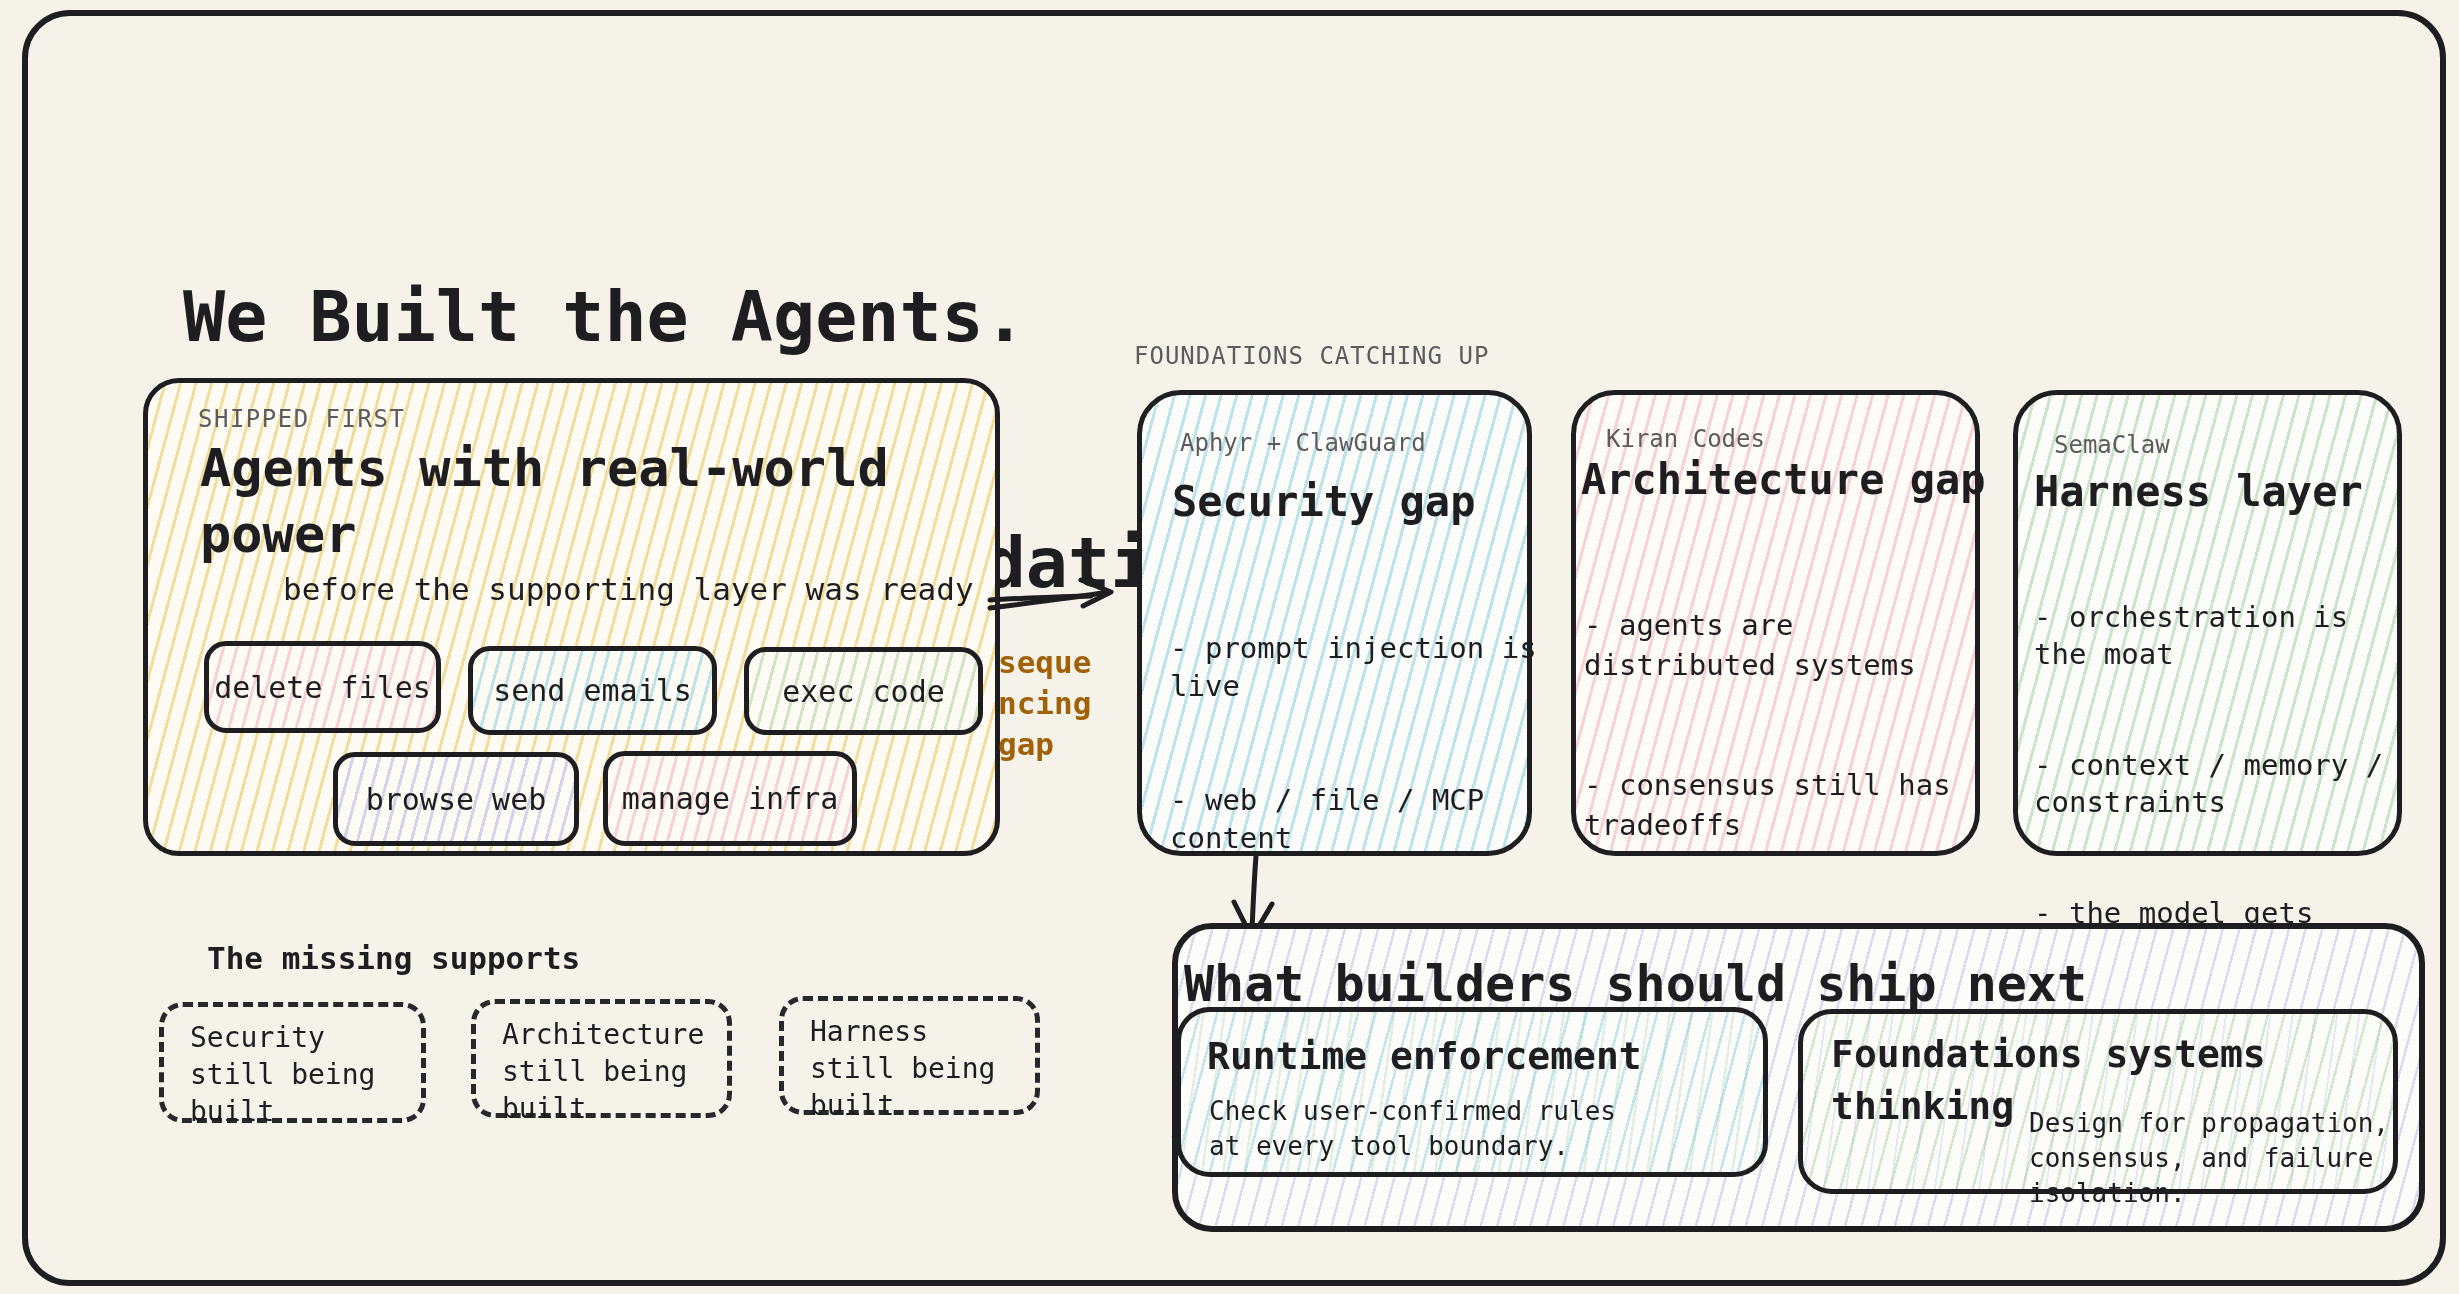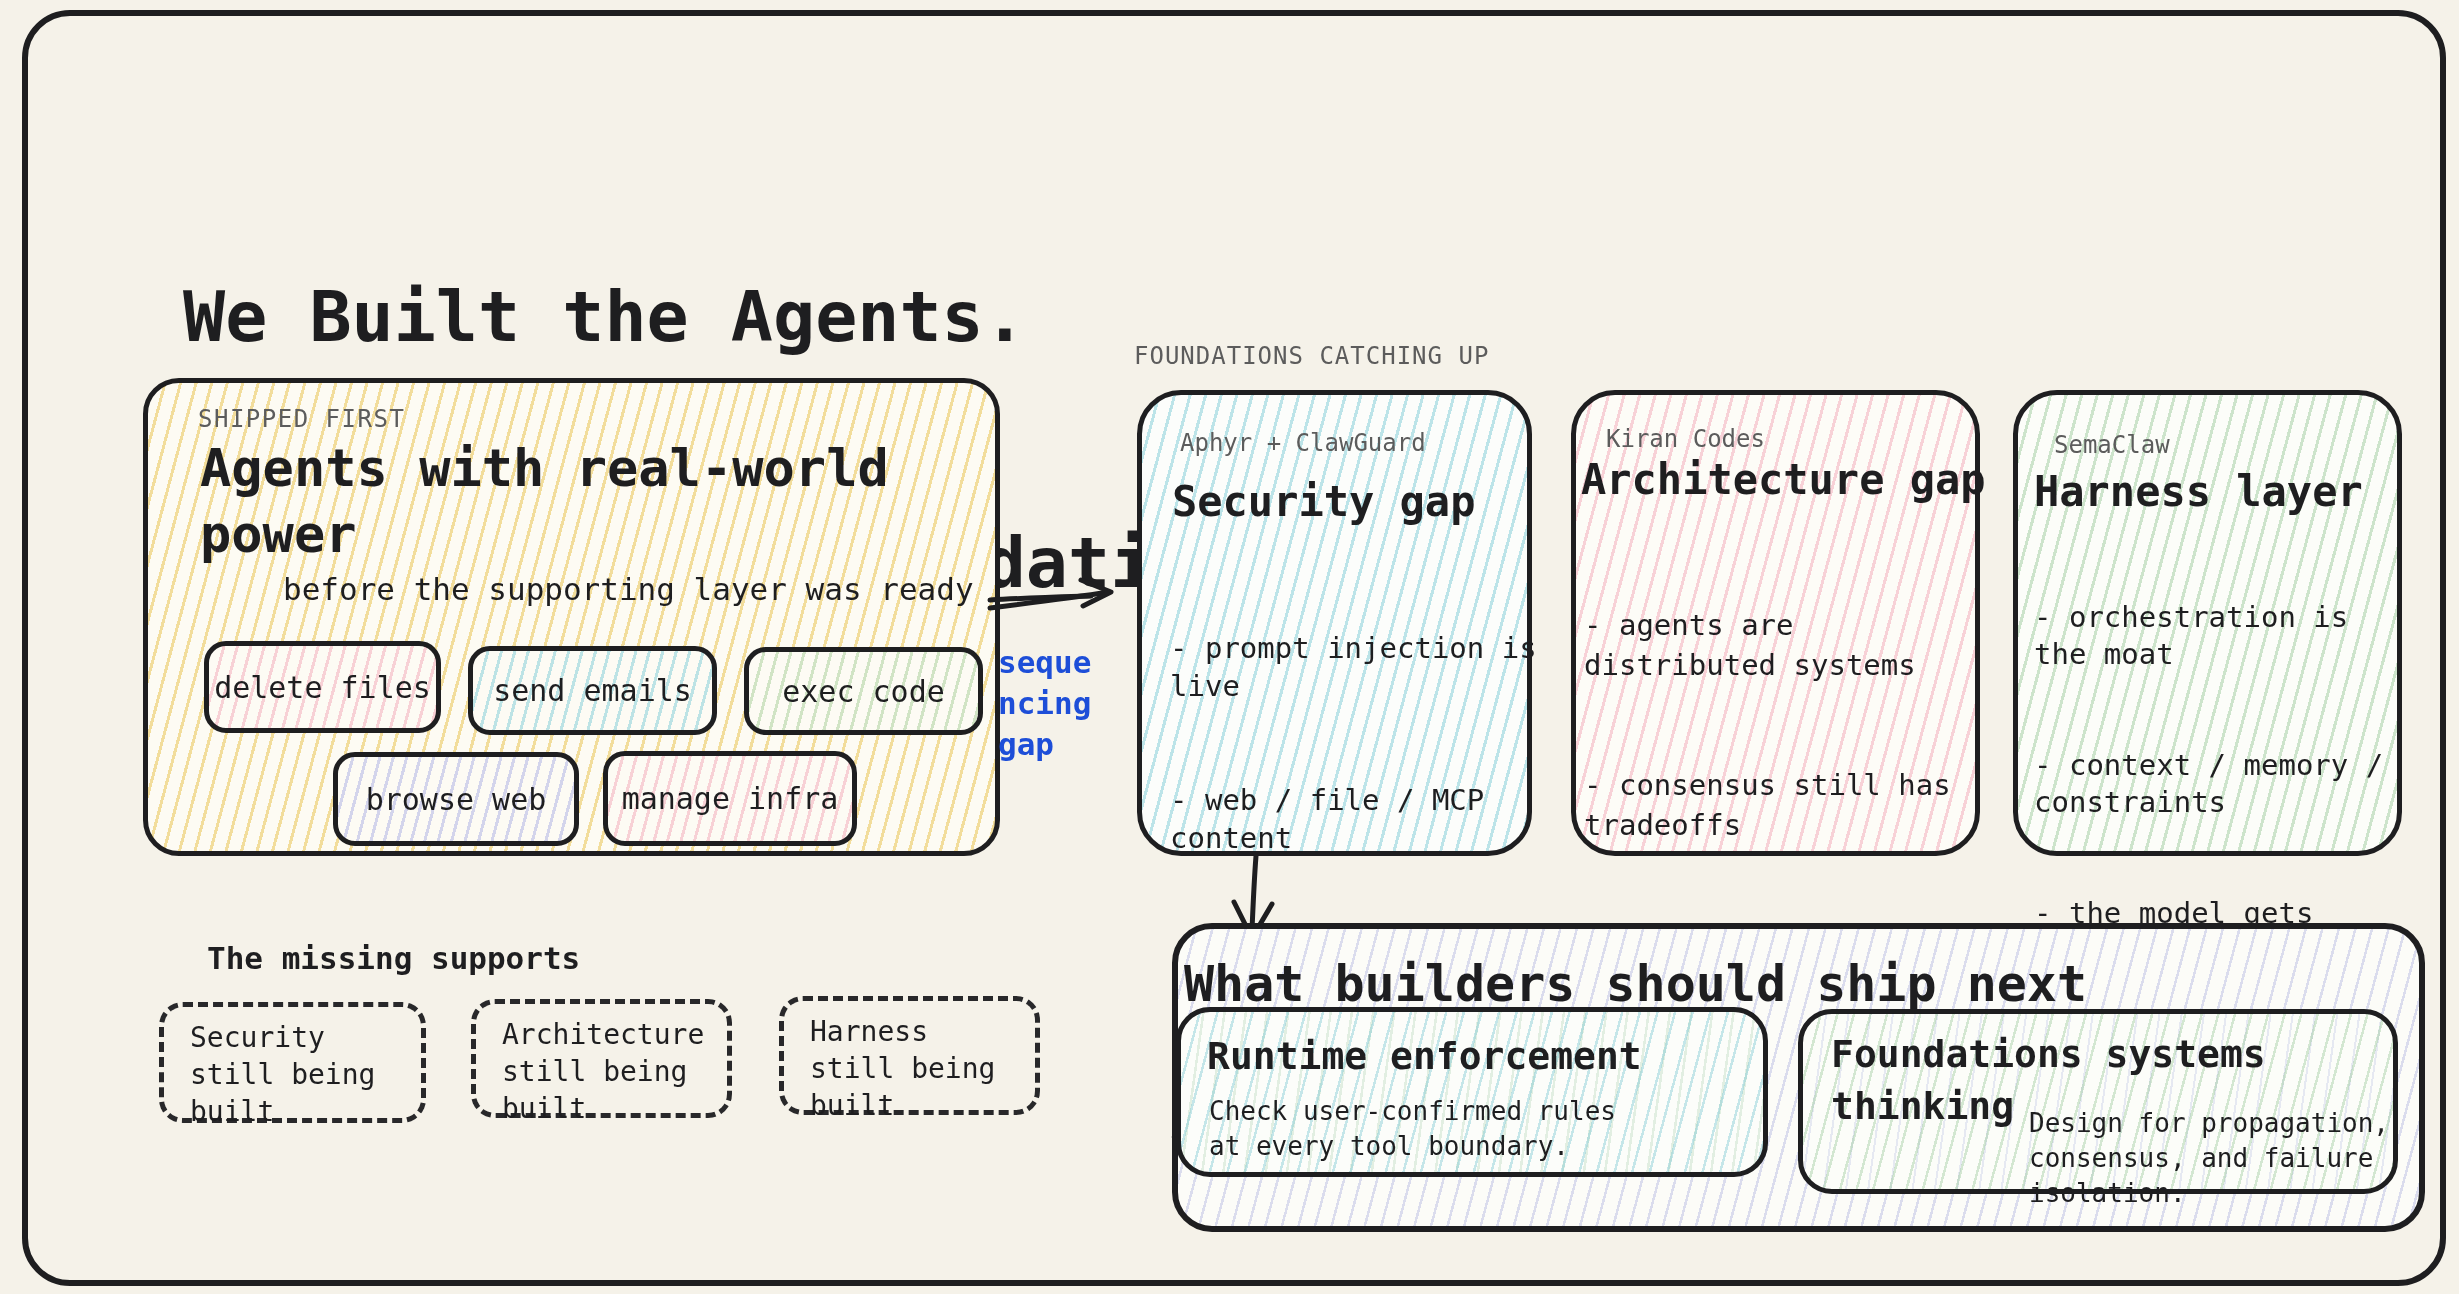--- a/index.html
+++ b/index.html
@@ -11,21 +11,21 @@
   .card{border:5px solid #1e1e20;border-radius:44px;box-sizing:border-box;}
   .pill{border:5px solid #1e1e20;border-radius:22px;box-sizing:border-box;
     display:flex;align-items:center;justify-content:center;font-size:30px;}
   .kicker{font-size:24px;color:#5c5c5c;letter-spacing:1.5px;}
   .h-title{font-size:70px;line-height:82px;font-weight:bold;white-space:pre;}
   .box-heading{font-size:52px;line-height:66px;font-weight:bold;margin-left:28px;}
   .sub{font-size:31px;}
   .card-title{font-size:42px;font-weight:bold;white-space:pre;}
   .bullets{font-size:29px;white-space:pre;}
   .bullet{white-space:pre;}
-  .seq{font-size:31px;line-height:41px;color:#1d4ed8;word-break:break-all;font-weight:bold;}
+  .seq{font-size:31px;line-height:41px;color:#a16207;word-break:break-all;font-weight:bold;}
   .supports-h{font-size:31px;font-weight:bold;}
   .dashed{border:5px dashed #28282a;border-radius:24px;box-sizing:border-box;}
   .dashed-text{font-size:28px;line-height:37px;white-space:pre;}
   .ship-title{font-size:50px;font-weight:bold;white-space:pre;}
   .sub-title{font-size:38px;font-weight:bold;line-height:52px;}
   .sub-body{font-size:26px;line-height:35px;white-space:pre;}
   
   .hatch-yellow{background:repeating-linear-gradient(105deg,rgba(233,196,83,.55) 0 3px,transparent 3px 15px) #fdfbf3;}
   .hatch-blue{background:repeating-linear-gradient(105deg,rgba(125,203,214,.5) 0 3px,transparent 3px 15px) #fcfdfb;}
   .hatch-pink{background:repeating-linear-gradient(105deg,rgba(242,167,183,.5) 0 3px,transparent 3px 15px) #fdfcf7;}

